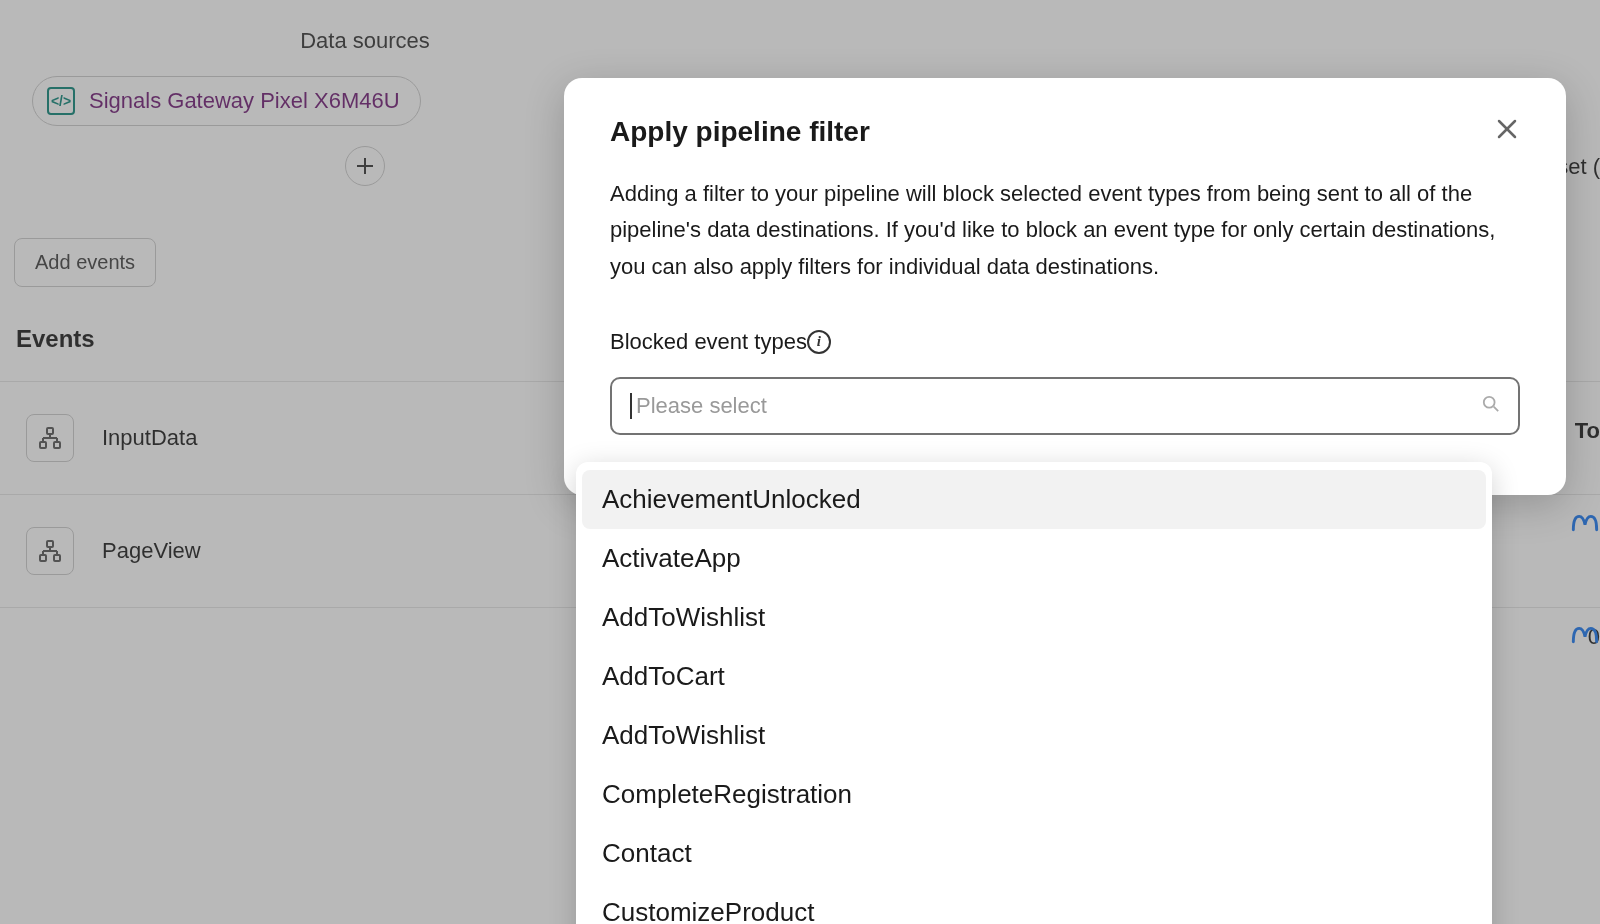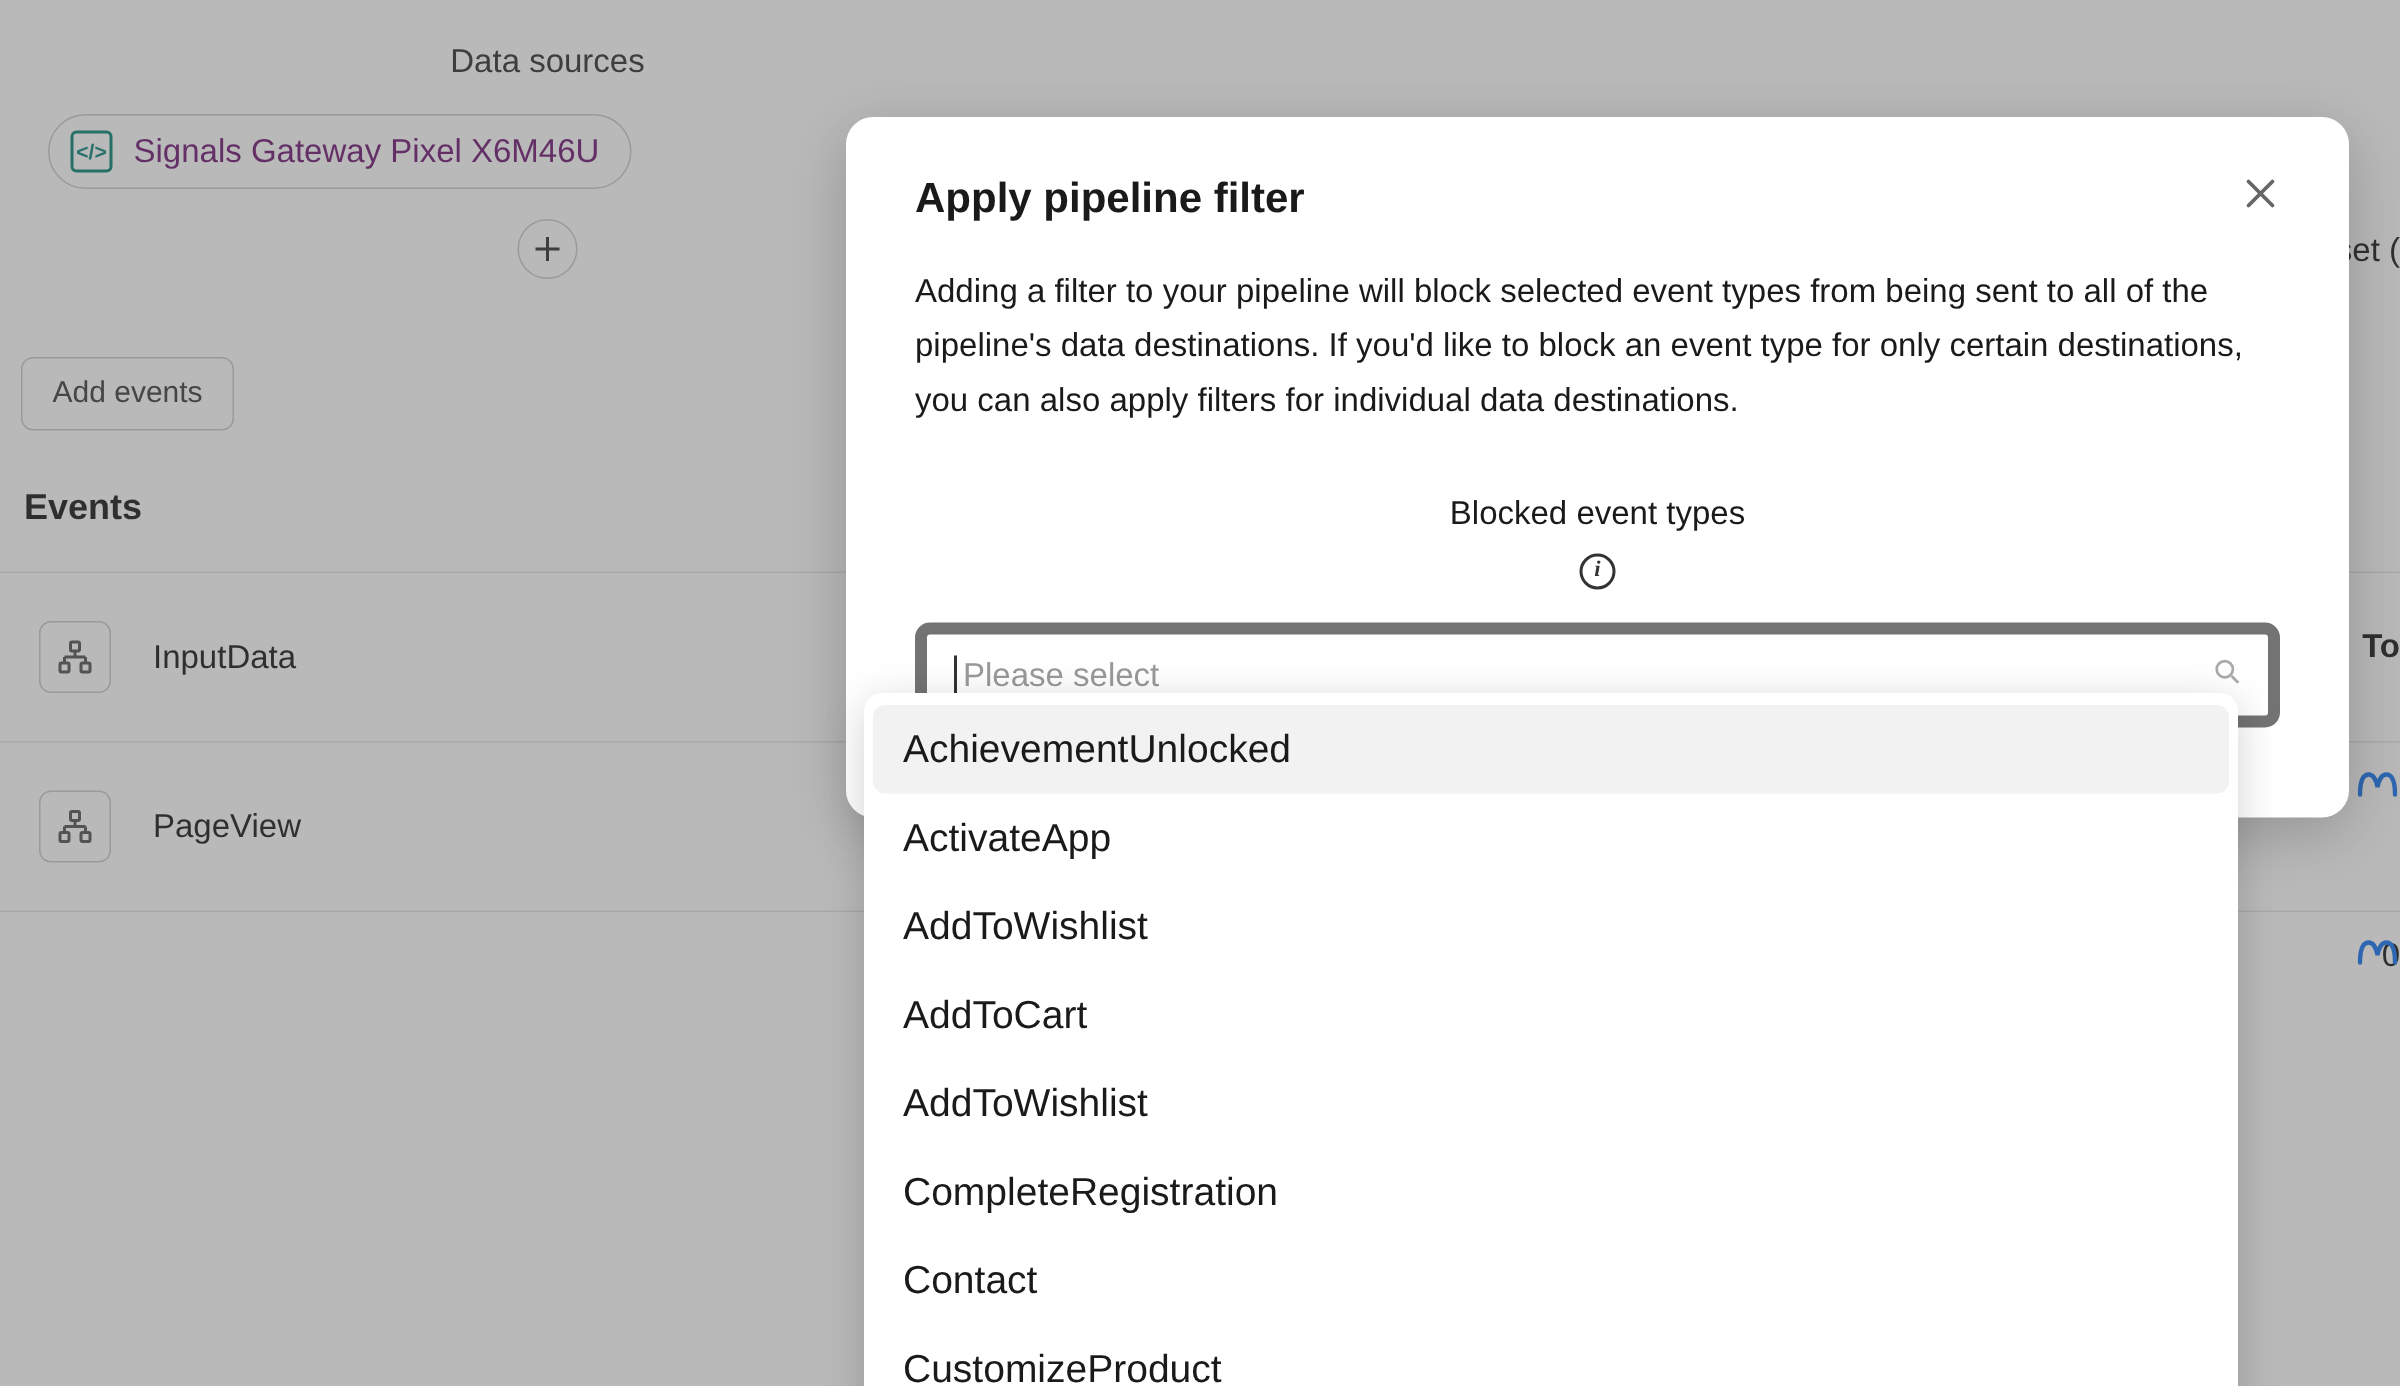--- a/index.html
+++ b/index.html
@@ -209,23 +209,21 @@
       font-size: 22px;
       line-height: 1.65;
       color: #1a1a1a;
       margin-bottom: 44px;
       margin-top: 16px;
     }
     
     .blocked-label-row {
       display: flex;
       align-items: center;
-      gap: 14px;
       margin-bottom: 22px;
-      flex-direction: column;
     }
     
     .blocked-label {
       font-size: 22px;
       color: #1a1a1a;
     }
     
     .info-icon {
       width: 24px;
       height: 24px;
@@ -237,21 +235,21 @@
       font-size: 15px;
       font-family: Georgia, serif;
       font-style: italic;
       font-weight: bold;
       color: #333;
       cursor: pointer;
     }
     
     .select-input {
       width: 100%;
-      border: 8px solid #737373;
+      border: 2px solid #737373;
       border-radius: 10px;
       padding: 14px 48px 14px 18px;
       font-size: 22px;
       color: #999;
       position: relative;
       display: flex;
       align-items: center;
       cursor: text;
     }
     

